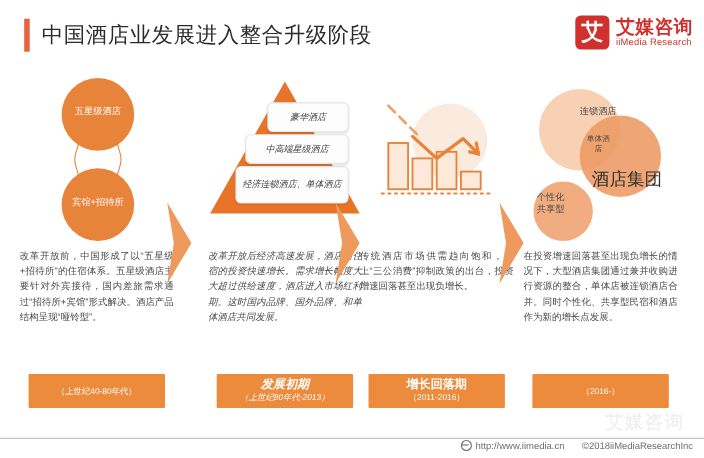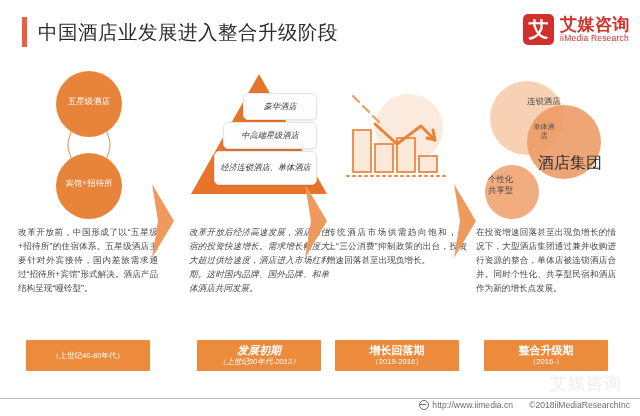--- a/index.html
+++ b/index.html
@@ -291,21 +291,21 @@
         <path d="M40 42 L62 62 L86 44 L100 58" fill="none" stroke="#e8833a" stroke-width="3" stroke-linejoin="round" stroke-linecap="round"></path>
         <path d="M100 58 L92 56 M100 58 L98 48" fill="none" stroke="#e8833a" stroke-width="3" stroke-linecap="round"></path>
         <g stroke="#e8833a" stroke-width="1.8" stroke-linecap="round" stroke-dasharray="2 4">
           <line x1="12" y1="94" x2="110" y2="94"></line>
         </g>
       </svg>
     </div>
     <div class="desc">传统酒店市场供需趋向饱和，加上“三公消费”抑制政策的出台，投资增速回落甚至出现负增长。</div>
     <div class="phase">
       <div class="phase-name">增长回落期</div>
-      <div class="phase-range">（2019-2016）</div>
+      <div class="phase-range">（2011-2016）</div>
     </div>
   </div>
 
   <svg class="arrow arrow-3" viewBox="0 0 26 74">
     <path d="M2 0 L24 37 L2 74 L8 37 Z" fill="#ee9a5c"></path>
   </svg>
 
   <div class="col col-4">
     <div class="visual">
       <svg class="venn" width="148" height="150" viewBox="0 0 148 150">
@@ -313,21 +313,20 @@
         <circle cx="92" cy="72" r="37" fill="#ed9a63" fill-opacity="0.88"></circle>
         <circle cx="40" cy="122" r="27" fill="#f0a878" fill-opacity="0.95"></circle>
       </svg>
       <div class="venn-label vl-chain">连锁酒店</div>
       <div class="venn-label vl-single">单体酒店</div>
       <div class="venn-label vl-group">酒店集团</div>
       <div class="venn-label vl-person">个性化<br>共享型</div>
     </div>
     <div class="desc">在投资增速回落甚至出现负增长的情况下，大型酒店集团通过兼并收购进行资源的整合，单体店被连锁酒店合并。同时个性化、共享型民宿和酒店作为新的增长点发展。</div>
     <div class="phase">
-      <div class="phase-name">整合升级期</div>
       <div class="phase-range">（2016-）</div>
     </div>
   </div>
 </div>
 
 <div class="watermark">艾媒咨询</div>
 <div class="footer-rule"></div>
 <div class="footer">
   <div class="footer-url">
     <span class="globe"></span>

